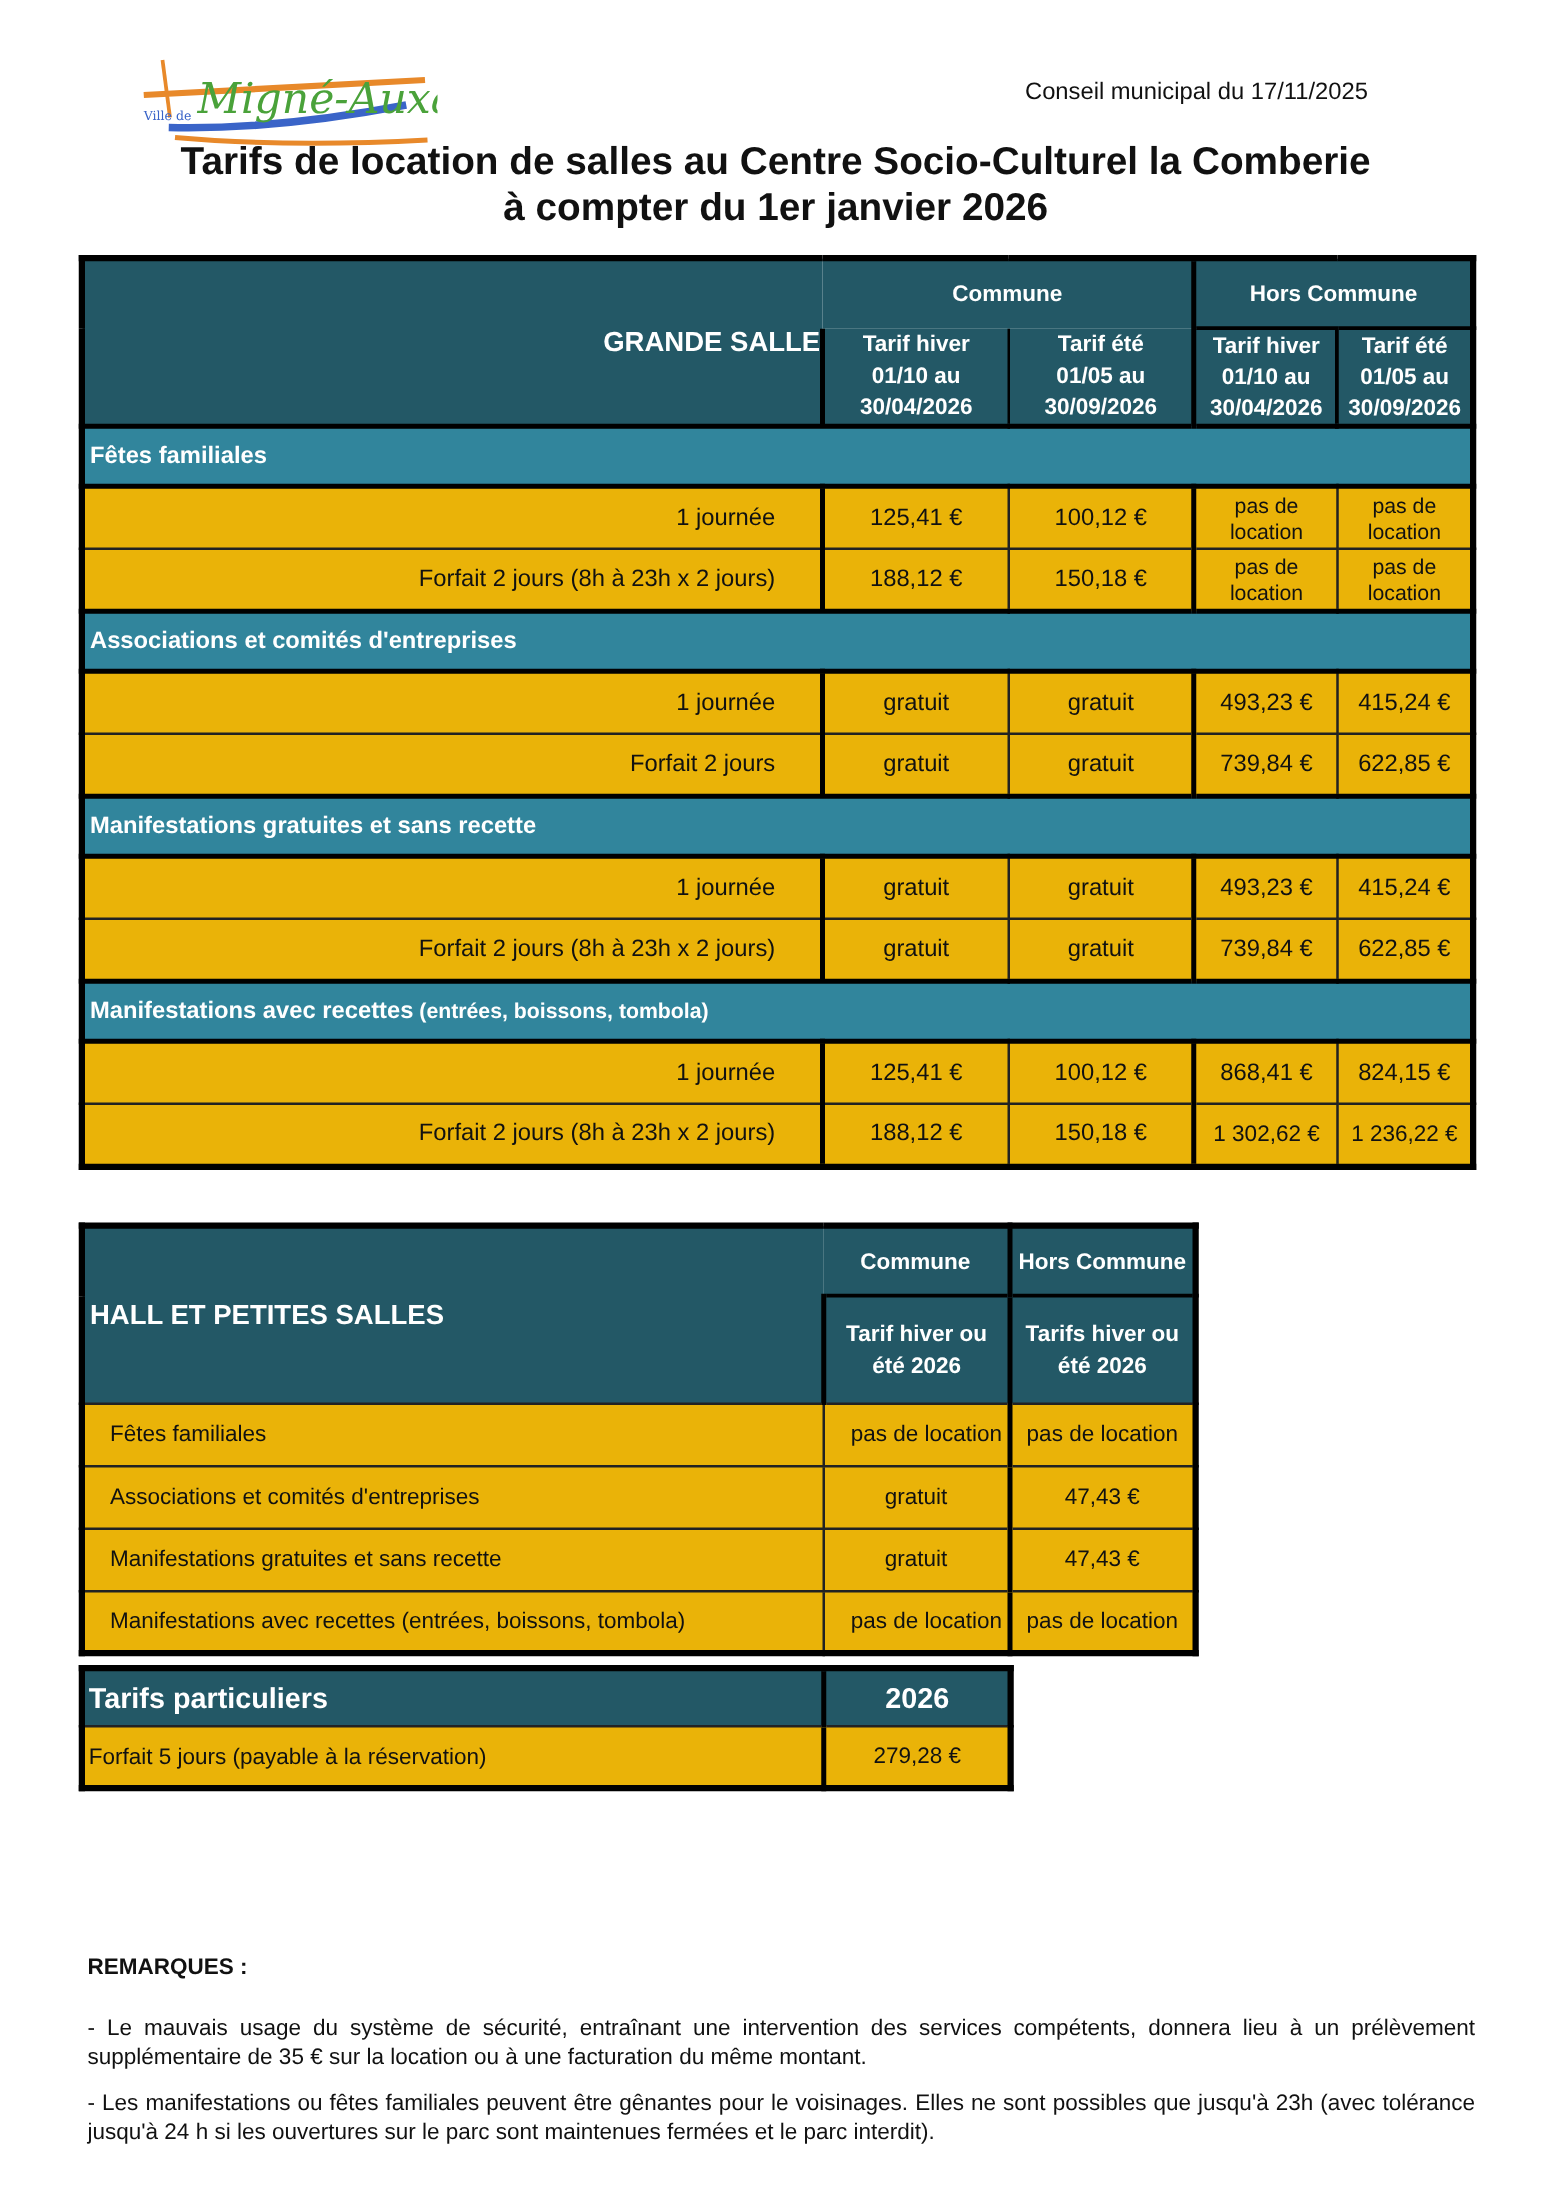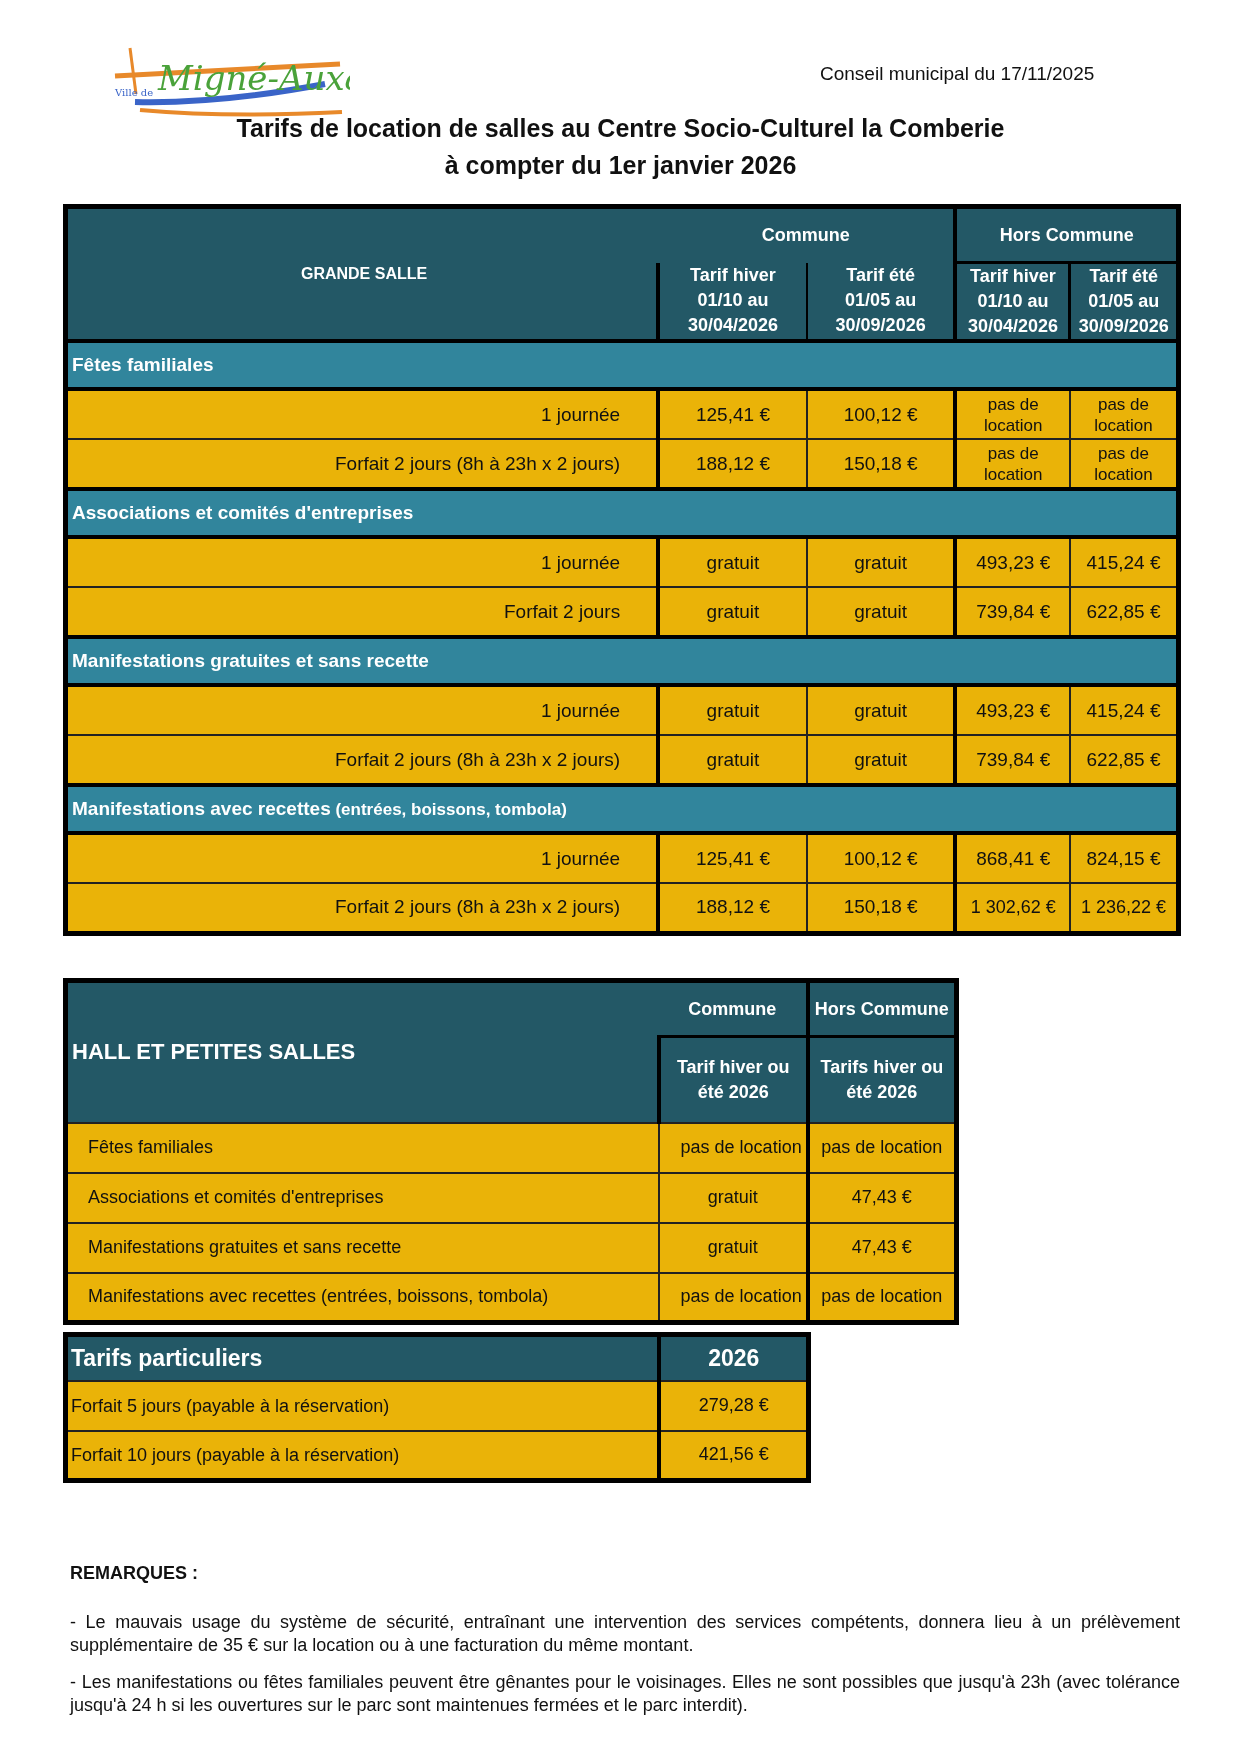--- a/index.html
+++ b/index.html
@@ -3,32 +3,32 @@
 <meta charset="utf-8">
 <style>
   * { box-sizing: border-box; margin: 0; padding: 0; }
   body {
     width: 1241px; height: 1755px; background: #ffffff; position: relative;
     font-family: "Liberation Sans", sans-serif; color: #111;
     overflow: hidden;
   }
   .logo { position: absolute; left: 110px; top: 34px; width: 240px; height: 90px; }
   .council { position: absolute; left: 820px; top: 63px; font-size: 19px; color: #111; }
-  .title { position: absolute; left: 0; width: 1241px; top: 110px; text-align: center; font-weight: bold; font-size: 25px; line-height: 37px; color: #111; }
+  .title { position: absolute; left: 0; width: 1241px; top: 110px; text-align: center; font-weight: bold; font-size: 31px; line-height: 37px; color: #111; }
 
   table { border-collapse: collapse; position: absolute; table-layout: fixed; }
   td, th { font-weight: normal; }
   .dark { background: #235866; color: #fff; font-weight: bold; }
   .teal { background: #31859c; color: #fff; font-weight: bold; }
   .white { background: #eab308; color: #111; }
 
   
   #t1 { left: 63px; top: 204px; width: 1118px; border: 5px solid #000; }
   #t1 td { font-size: 19px; }
-  #t1 .hdr-main { text-align: center; padding-left: 4px; font-size: 16px; vertical-align: middle; }
+  #t1 .hdr-main { text-align: right; padding-left: 4px; font-size: 22px; vertical-align: middle; }
   #t1 .grp { text-align: center; font-size: 18px; height: 56px; }
   #t1 .sub { text-align: center; font-size: 18px; line-height: 25px; height: 78px; border-top: 3px solid #000; }
   #t1 .sec td { height: 48px; text-align: left; padding-left: 4px; font-size: 19px; border-top: 4px solid #000; border-bottom: 4px solid #000; }
   #t1 .row td { height: 50px; border: 2px solid #222; text-align: center; }
   #t1 .row td.lbl { text-align: right; padding-right: 36px; }
   #t1 .thickL { border-left: 4px solid #000 !important; }
   #t1 .small2 { font-size: 17px !important; line-height: 21px; }
 
   
   #t2 { left: 63px; top: 978px; width: 896px; border: 5px solid #000; }
@@ -239,24 +239,20 @@
   </colgroup>
   <tbody>
       <tr class="hdr">
     <td class="dark lbl">Tarifs particuliers</td>
     <td class="dark val thickL">2026</td>
   </tr>
   <tr class="row">
     <td class="white lbl">Forfait 5 jours (payable à la réservation)</td>
     <td class="white val thickL">279,28 €</td>
   </tr>
-  <tr class="row">
-    <td class="white lbl">Forfait 10 jours (payable à la réservation)</td>
-    <td class="white val thickL">421,56 €</td>
-  </tr>
 </tbody>
   </table>
 
 <div class="remarks">
   <div class="rh">REMARQUES :</div>
   <p>- Le mauvais usage du système de sécurité, entraînant une intervention des services compétents, donnera lieu à un prélèvement supplémentaire de 35 € sur la location ou à une facturation du même montant.</p>
   <p>- Les manifestations ou fêtes familiales peuvent être gênantes pour le voisinages. Elles ne sont possibles que jusqu'à 23h (avec tolérance jusqu'à 24 h si les ouvertures sur le parc sont maintenues fermées et le parc interdit).</p>
 </div>
 
 </body></html>

